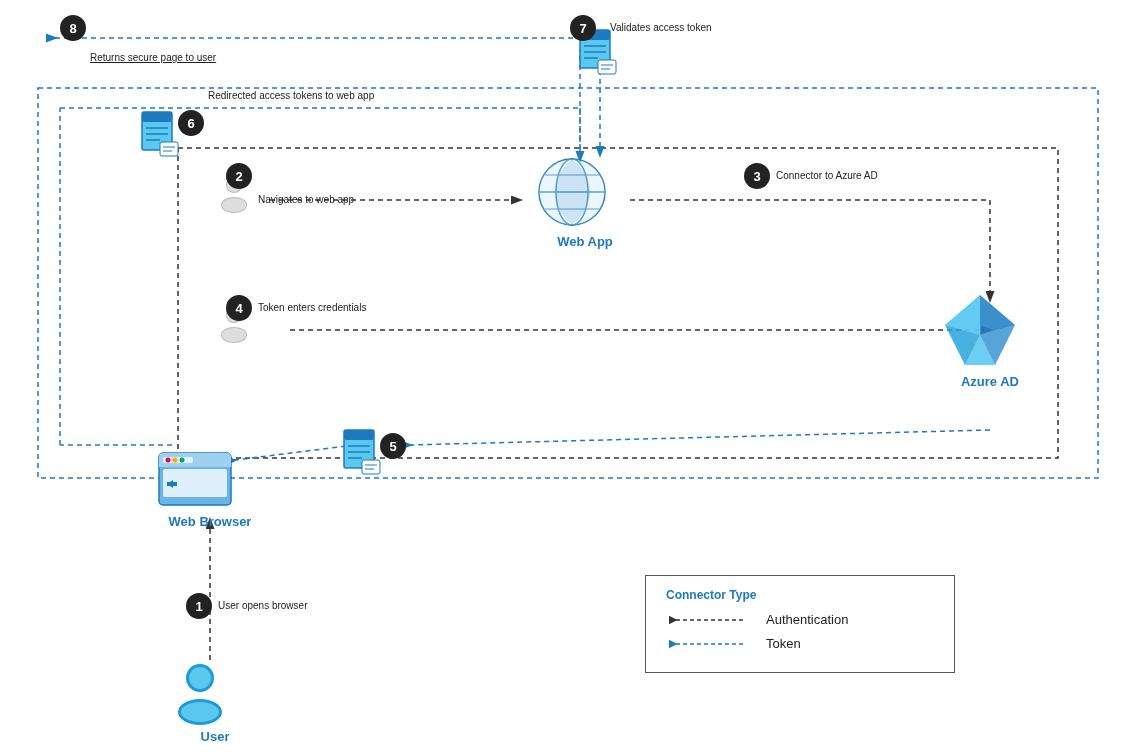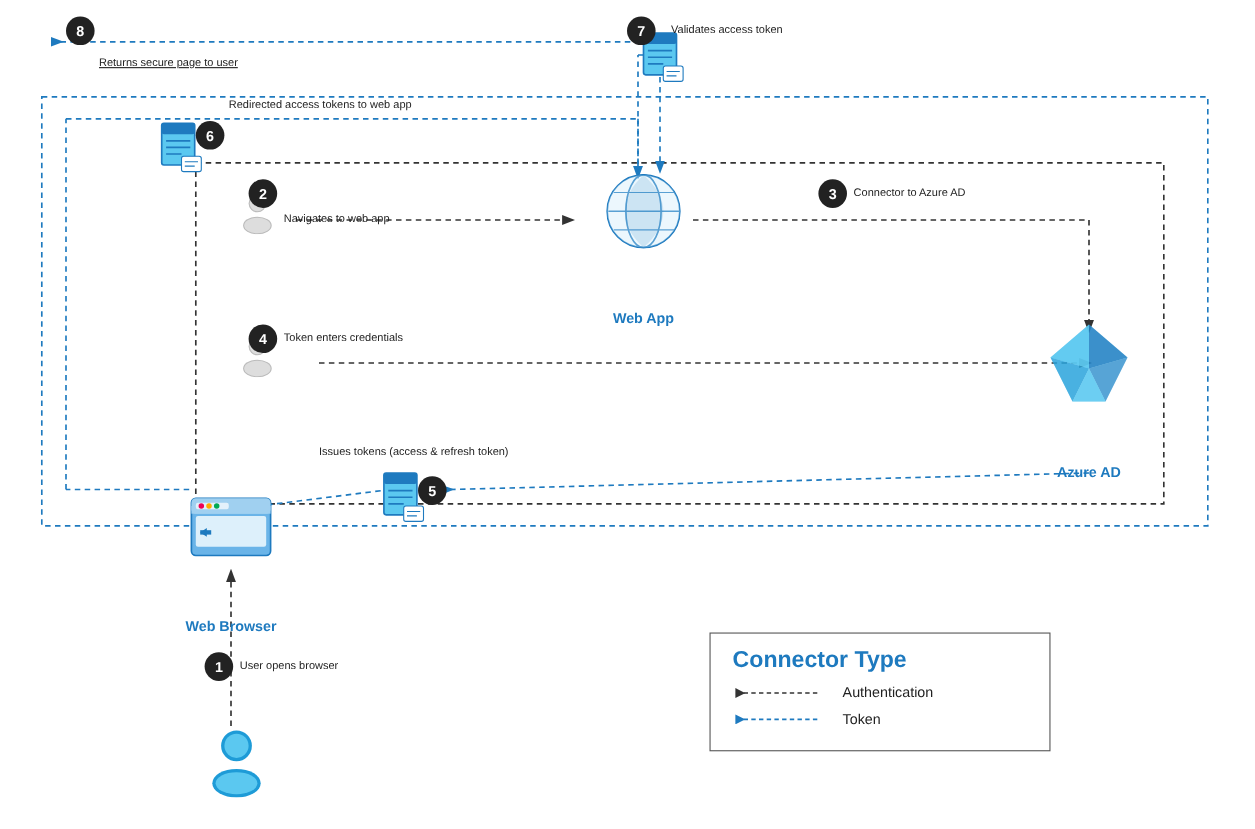--- a/index.html
+++ b/index.html
@@ -20,23 +20,21 @@
       position: absolute;
       top: 0; left: 0;
       width: 1141px;
       height: 754px;
       pointer-events: none;
     }
     .node {
       position: absolute;
       display: flex;
       flex-direction: column;
-      align-items: center;
       text-align: center;
-      gap: 48px;
     }
     .node-label {
       font-size: 13px;
       font-weight: 600;
       color: #1e7abf;
       margin-top: 4px;
     }
     .step-badge {
       width: 26px;
       height: 26px;
@@ -56,21 +54,21 @@
       color: #222;
     }
     
     .legend-box {
       position: absolute;
       border: 1.5px solid #555;
       padding: 12px 20px;
       background: #fff;
     }
     .legend-title {
-      font-size: 21px;
+      font-size: 12px;
       font-weight: 700;
       color: #1e7abf;
       margin-bottom: 10px;
     }
     .legend-item {
       display: flex;
       margin-bottom: 8px;
       font-size: 13px;
       color: #222;
     }
@@ -271,21 +269,20 @@
   <div class="step-badge" style="left:178px;top:110px;">6</div>
 
   <div class="step-badge" style="left:570px;top:15px;">7</div>
 
   <div class="step-badge" style="left:60px;top:15px;">8</div>
 
   <span class="step-label" style="left:218px;top:600px;">User opens browser</span>
   <span class="step-label" style="left:258px;top:170px;margin-top:24px;">Navigates to web app</span>
   <span class="step-label" style="left:776px;top:170px;">Connector to Azure AD</span>
   <span class="step-label" style="left:258px;top:302px;">Token enters credentials</span>
-  <span class="step-label" style="left:290px;top:406px;width:280px;">Issues tokens (access &amp; refresh token)</span>
   <span class="step-label" style="left:208px;top:90px;">Redirected access tokens to web app</span>
   <span class="step-label" style="left:610px;top:22px;">Validates access token</span>
   <span class="step-label" style="left:90px;top:52px;text-decoration:underline;">Returns secure page to user</span>
 
   <div class="legend-box" style="left:645px;top:575px;width:310px;">
     <div class="legend-title">Connector Type</div>
 
     <div class="legend-item">
       <svg width="90" height="16" style="margin-right:10px;">
         <defs>

